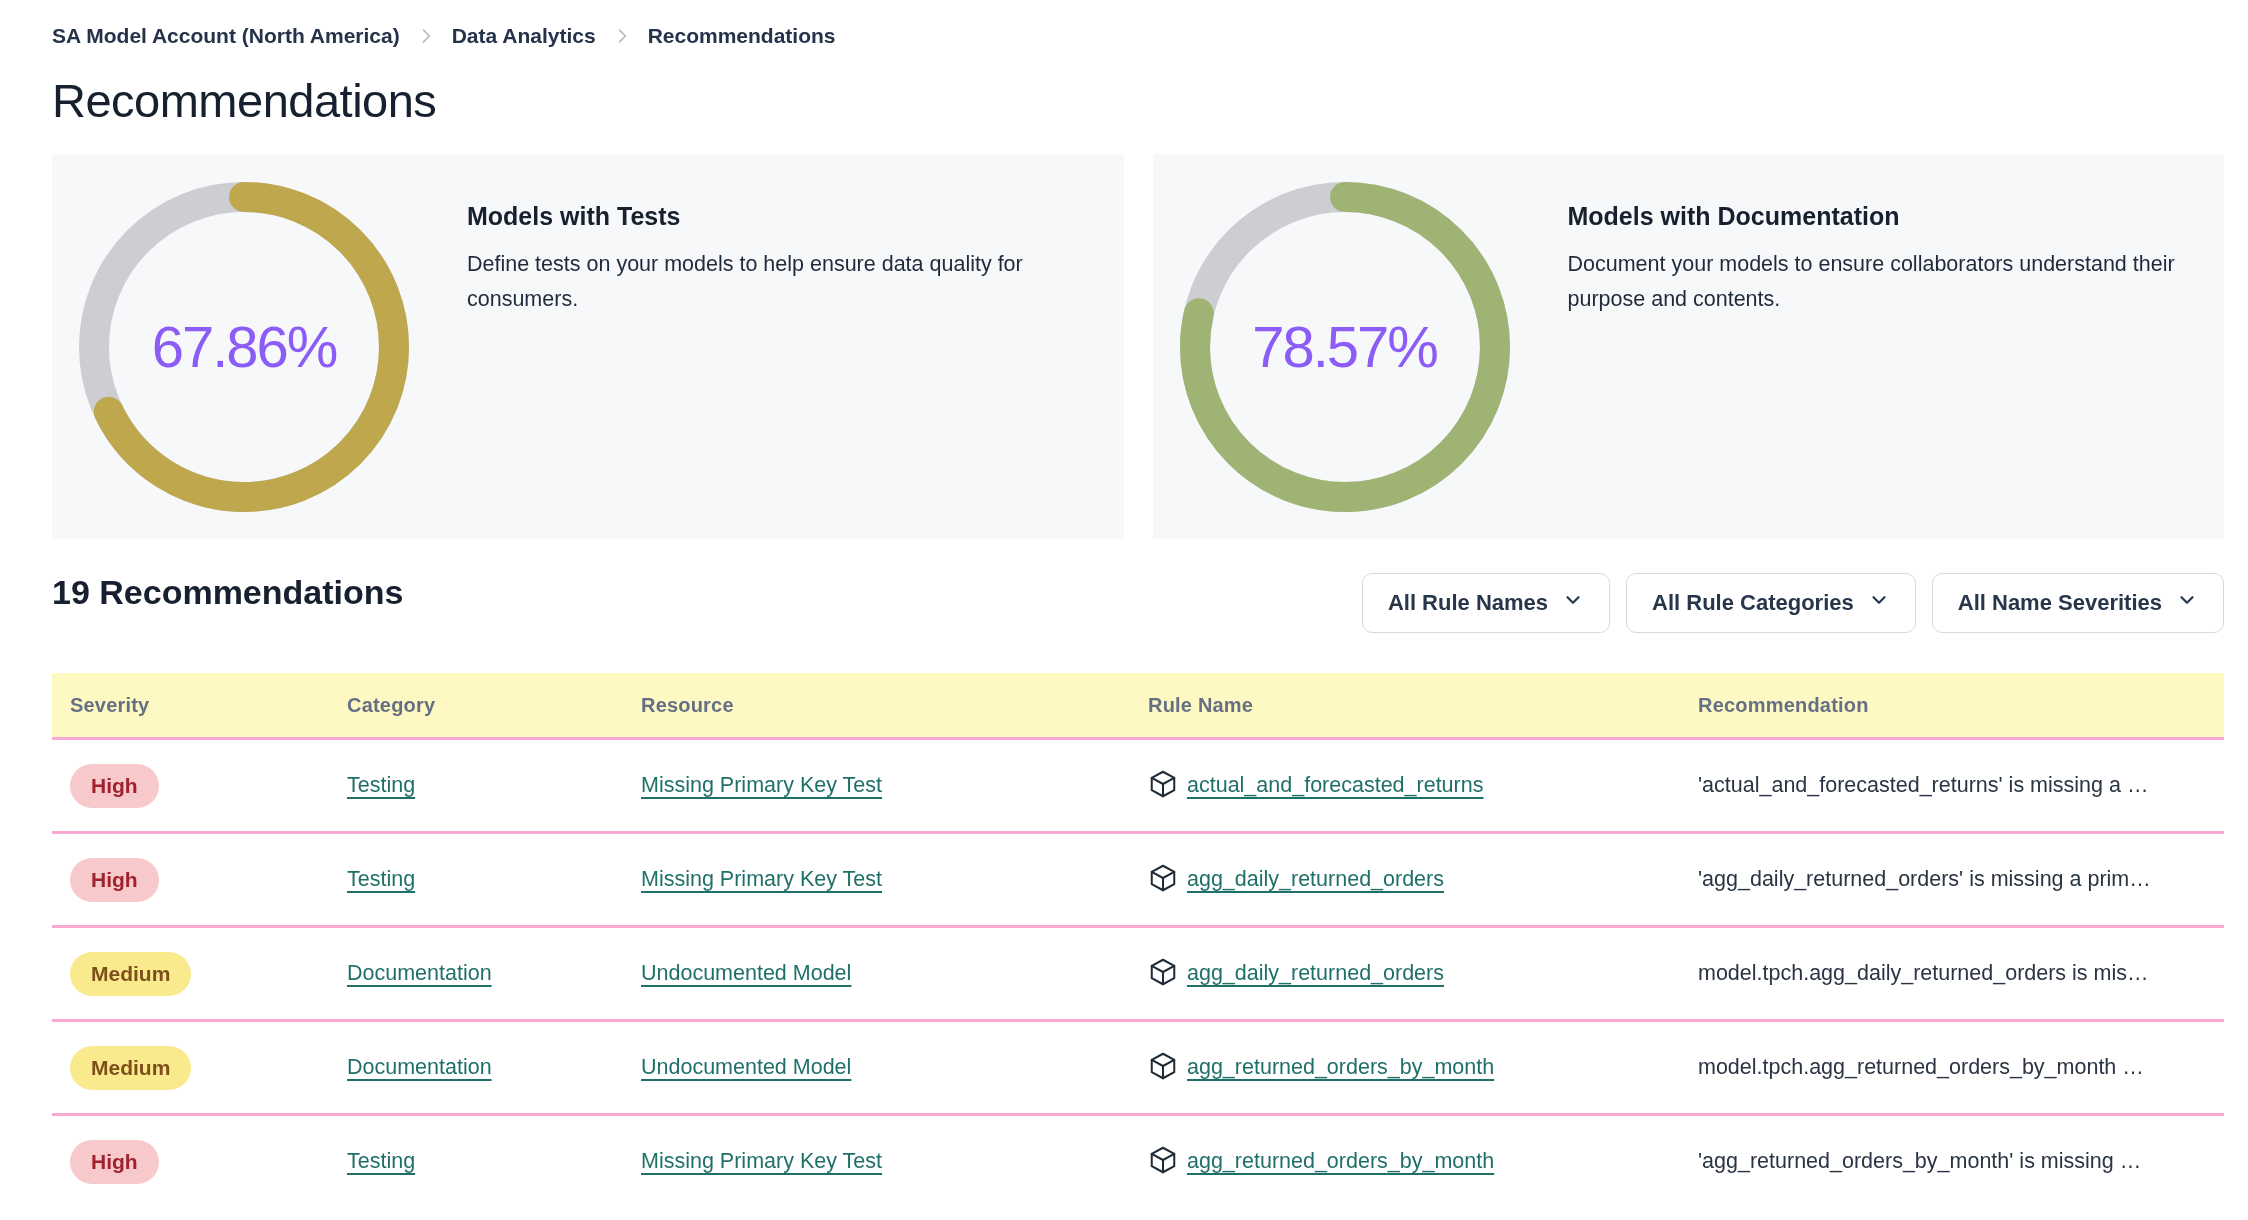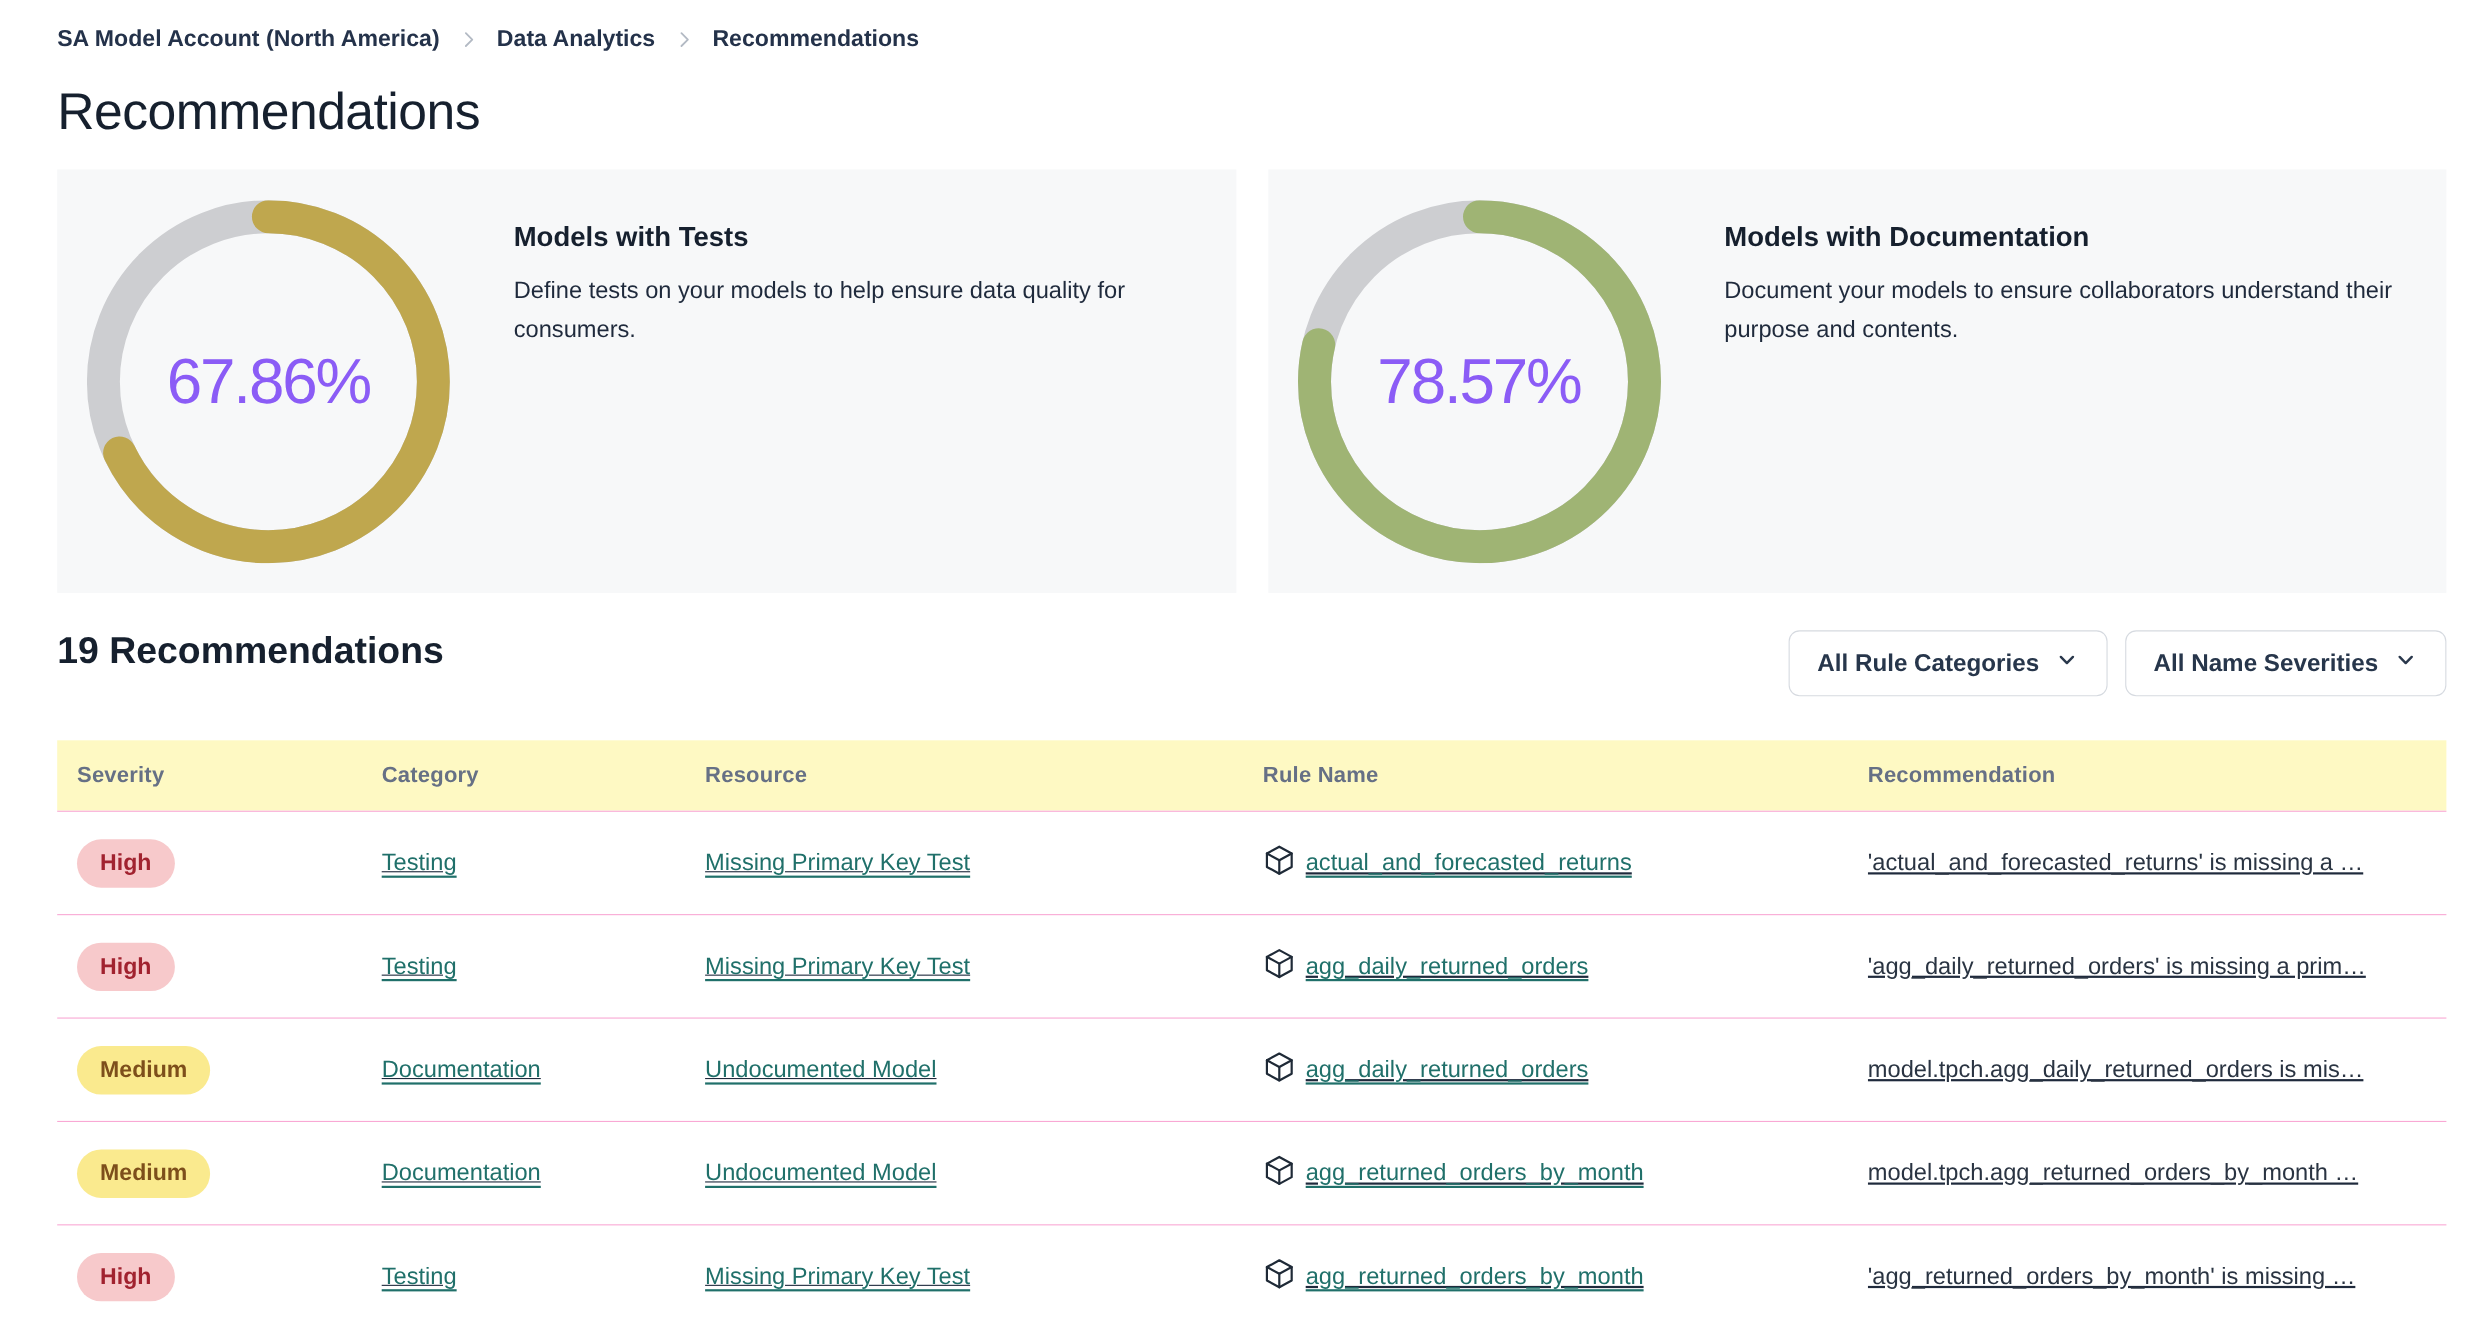--- a/index.html
+++ b/index.html
@@ -44,21 +44,21 @@
     font-family:"Liberation Sans", sans-serif;
   }
 
   
   .table { margin-top:40px; }
   .thead, .trow {
     display:grid; grid-template-columns:277px 294px 507px 550px 1fr;
     align-items:center; padding-left:18px;
   }
   .thead { background:#fef9c3; height:64px; font-size:20px; font-weight:700; color:#667085; letter-spacing:0.2px; }
-  .trow { height:94px; border-top:1px solid #f9a8d4; background:#fff;text-decoration:underline; }
+  .trow { height:94px; border-top:3px solid #f9a8d4; background:#fff; }
   .badge {
     display:inline-flex; align-items:center; justify-content:center;
     height:44px; padding:0 21px; border-radius:22px; font-size:21px; font-weight:700; width:max-content;
   }
   .badge-high { background:var(--high-bg,#f7c9cb); color:var(--high-text,#a1222f); }
   .badge-medium { background:var(--medium-bg,#faea8e); color:var(--medium-text,#7d4f1b); }
   a.tlink {
     color:var(--link,#20706a); font-size:21.5px; text-decoration:underline;
     text-underline-offset:5px; text-decoration-thickness:1.5px; cursor:pointer; width:max-content;
   }
@@ -117,20 +117,28 @@
         <div class="card-title">Models with Documentation</div>
         <div class="card-desc">Document your models to ensure collaborators understand their purpose and contents.</div>
       </div>
     </div>
 
   </div>
 
   <div class="list-header">
     <div class="rec-count">19 Recommendations</div>
     <div class="filters">
+      <button class="filter-btn">
+        <span>All Rule Names</span>
+        <span>
+          <svg width="22" height="22" viewBox="0 0 24 24" fill="none" stroke="#2a384c" stroke-width="2.4" stroke-linecap="round" stroke-linejoin="round">
+              <polyline points="6 9 12 15 18 9"></polyline>
+            </svg>
+        </span>
+      </button>
       <button class="filter-btn">
         <span>All Rule Categories</span>
         <span>
           <svg width="22" height="22" viewBox="0 0 24 24" fill="none" stroke="#2a384c" stroke-width="2.4" stroke-linecap="round" stroke-linejoin="round">
               <polyline points="6 9 12 15 18 9"></polyline>
             </svg>
         </span>
       </button>
       <button class="filter-btn">
         <span>All Name Severities</span>

